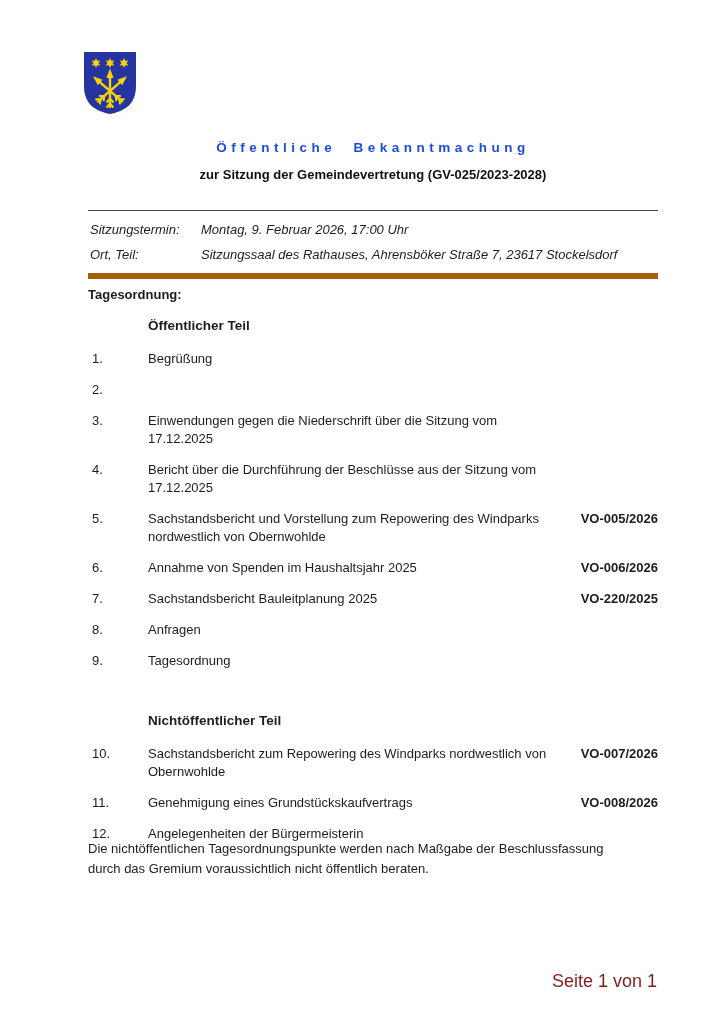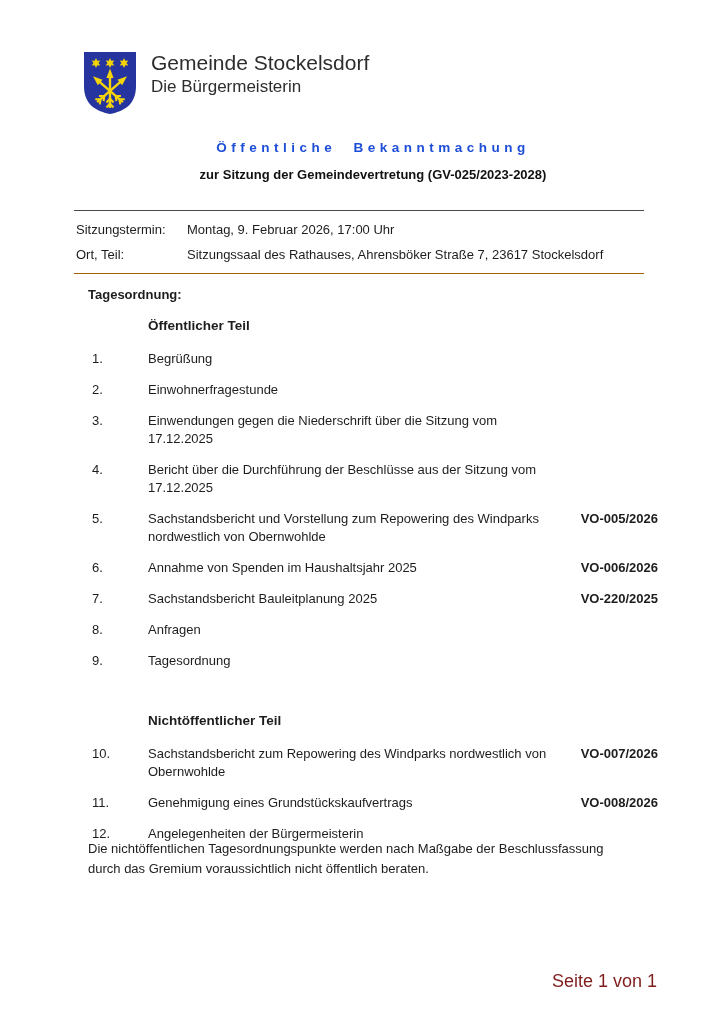--- a/index.html
+++ b/index.html
@@ -55,26 +55,27 @@
     margin: 9px 0 0 0;
     font-size: 13px;
     font-weight: bold;
     line-height: 17px;
     color: #111;
   }
 
   
   .meeting-info {
     position: absolute;
-    left: 74px;
+    left: 88px;
     top: 210px;
     width: 570px;
     border-top: 1px solid #4a4a4a;
-    border-bottom: 1px solid #a16207;
+    border-bottom: 6px solid #a16207;
     padding: 6px 0 6px 0;
+    font-style: italic;
   }
   .meeting-row {
     display: grid;
     grid-template-columns: 113px 1fr;
     font-size: 13px;
     line-height: 18px;
     padding: 3.5px 0;
   }
   .meeting-row .label { padding-left: 2px; }
 
@@ -158,24 +159,20 @@
           <path d="M24.5,52.5 L28,48.5 L31.5,52.5" fill="none" stroke-width="2"></path>
           <path d="M24.5,57.5 L28,53.5 L31.5,57.5" fill="none" stroke-width="2"></path>
         </g>
       </defs>
       <g fill="none" stroke="#F5D409">
         <use href="#arr"></use>
         <use href="#arr" transform="rotate(49 28 41)"></use>
         <use href="#arr" transform="rotate(-49 28 41)"></use>
       </g>
     </svg>
-    <div class="brand-text">
-      <div class="brand-org">Gemeinde Stockelsdorf</div>
-      <div class="brand-sub">Die Bürgermeisterin</div>
-    </div>
   </header>
 
   <div class="title-block">
     <h1 class="doc-title">Öffentliche Bekanntmachung</h1>
     <h2 class="doc-subtitle">zur Sitzung der Gemeindevertretung (GV-025/2023-2028)</h2>
   </div>
 
   <div class="meeting-info" id="meeting-info">
   <div class="meeting-row">
     <span class="label">Sitzungstermin:</span>
@@ -194,21 +191,20 @@
     <h3 class="section-heading">Öffentlicher Teil</h3>
     <div>
   <div class="agenda-item">
     <span class="num">1.</span>
     <span class="text">Begrüßung</span>
     <span class="ref"></span>
   </div>
 
   <div class="agenda-item">
     <span class="num">2.</span>
-    <span class="text">Einwohnerfragestunde</span>
     <span class="ref"></span>
   </div>
 
   <div class="agenda-item">
     <span class="num">3.</span>
     <span class="text">Einwendungen gegen die Niederschrift über die Sitzung vom
 17.12.2025</span>
     <span class="ref"></span>
   </div>
 

